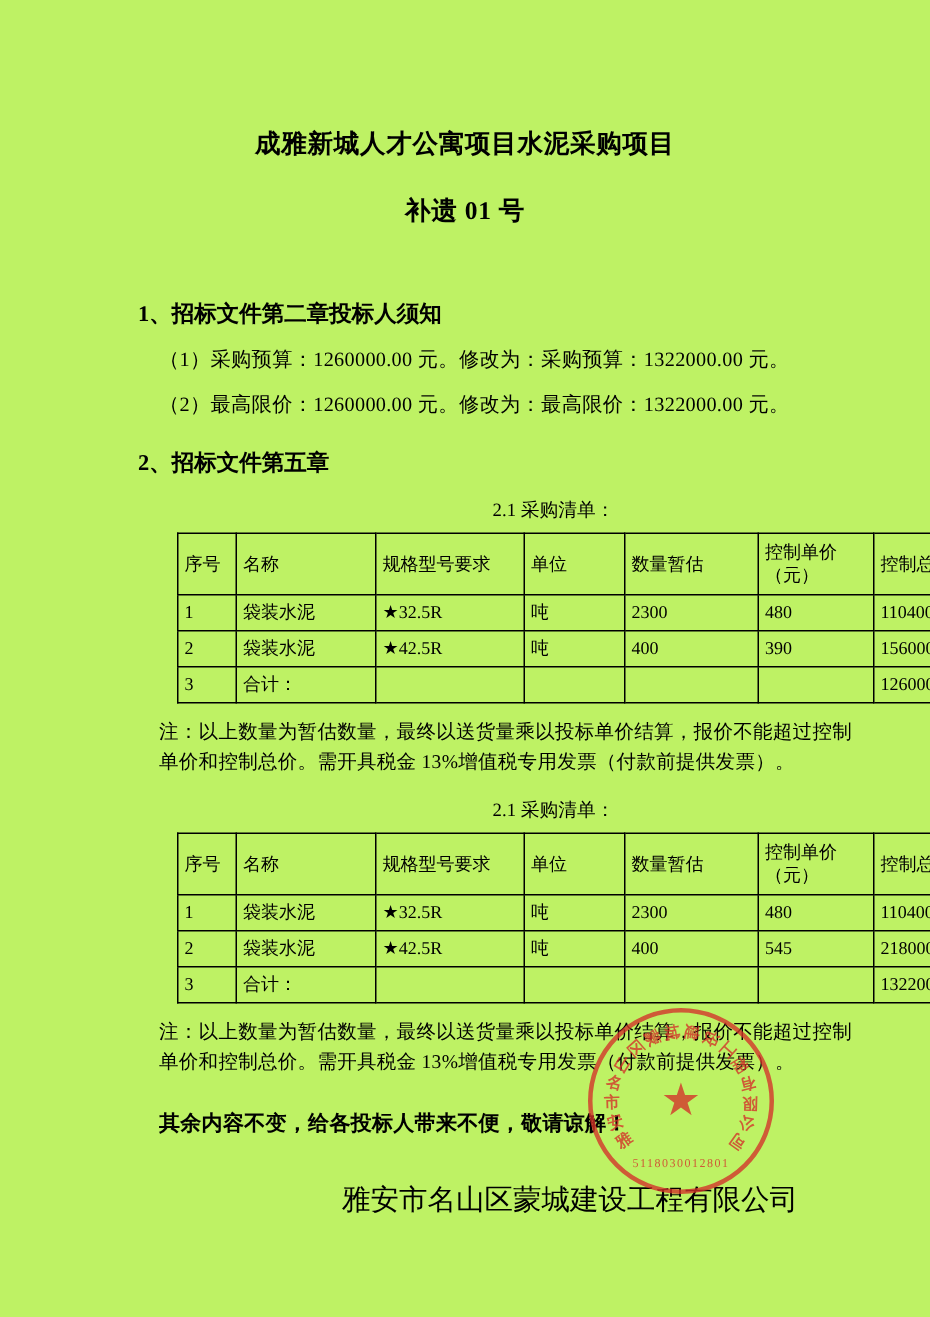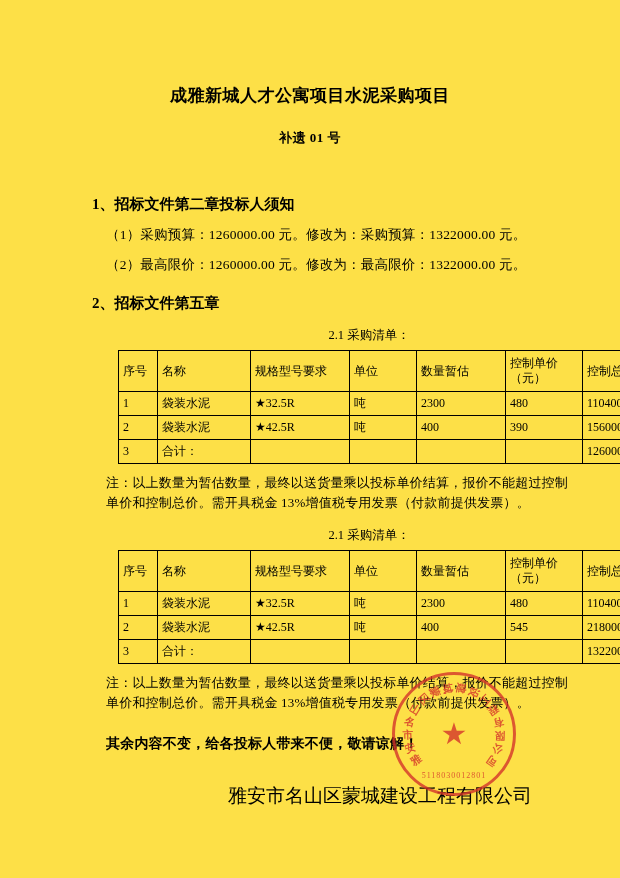--- a/index.html
+++ b/index.html
@@ -7,21 +7,21 @@
     padding: 0;
     background: #c8c8c8;
   }
   body {
     font-family: "Liberation Serif", "DejaVu Serif", serif;
   }
   .page {
     position: relative;
     width: 620px;
     height: 878px;
-    background: #fde047;
+    background: #bef264;
     overflow: hidden;
     margin: 0 auto;
   }
   .doc {
     position: absolute;
     left: 0;
     top: 0;
     width: 620px;
     height: 878px;
     padding: 0;
@@ -29,21 +29,21 @@
   }
   .title1 {
     text-align: center;
     font-size: 17px;
     font-weight: bold;
     letter-spacing: 0.5px;
     margin-top: 84px;
   }
   .title2 {
     text-align: center;
-    font-size: 13px;
+    font-size: 17px;
     font-weight: bold;
     letter-spacing: 0.5px;
     margin-top: 22px;
   }
   .sec-head {
     font-size: 15px;
     font-weight: bold;
     margin-left: 92px;
     margin-top: 48px;
   }

